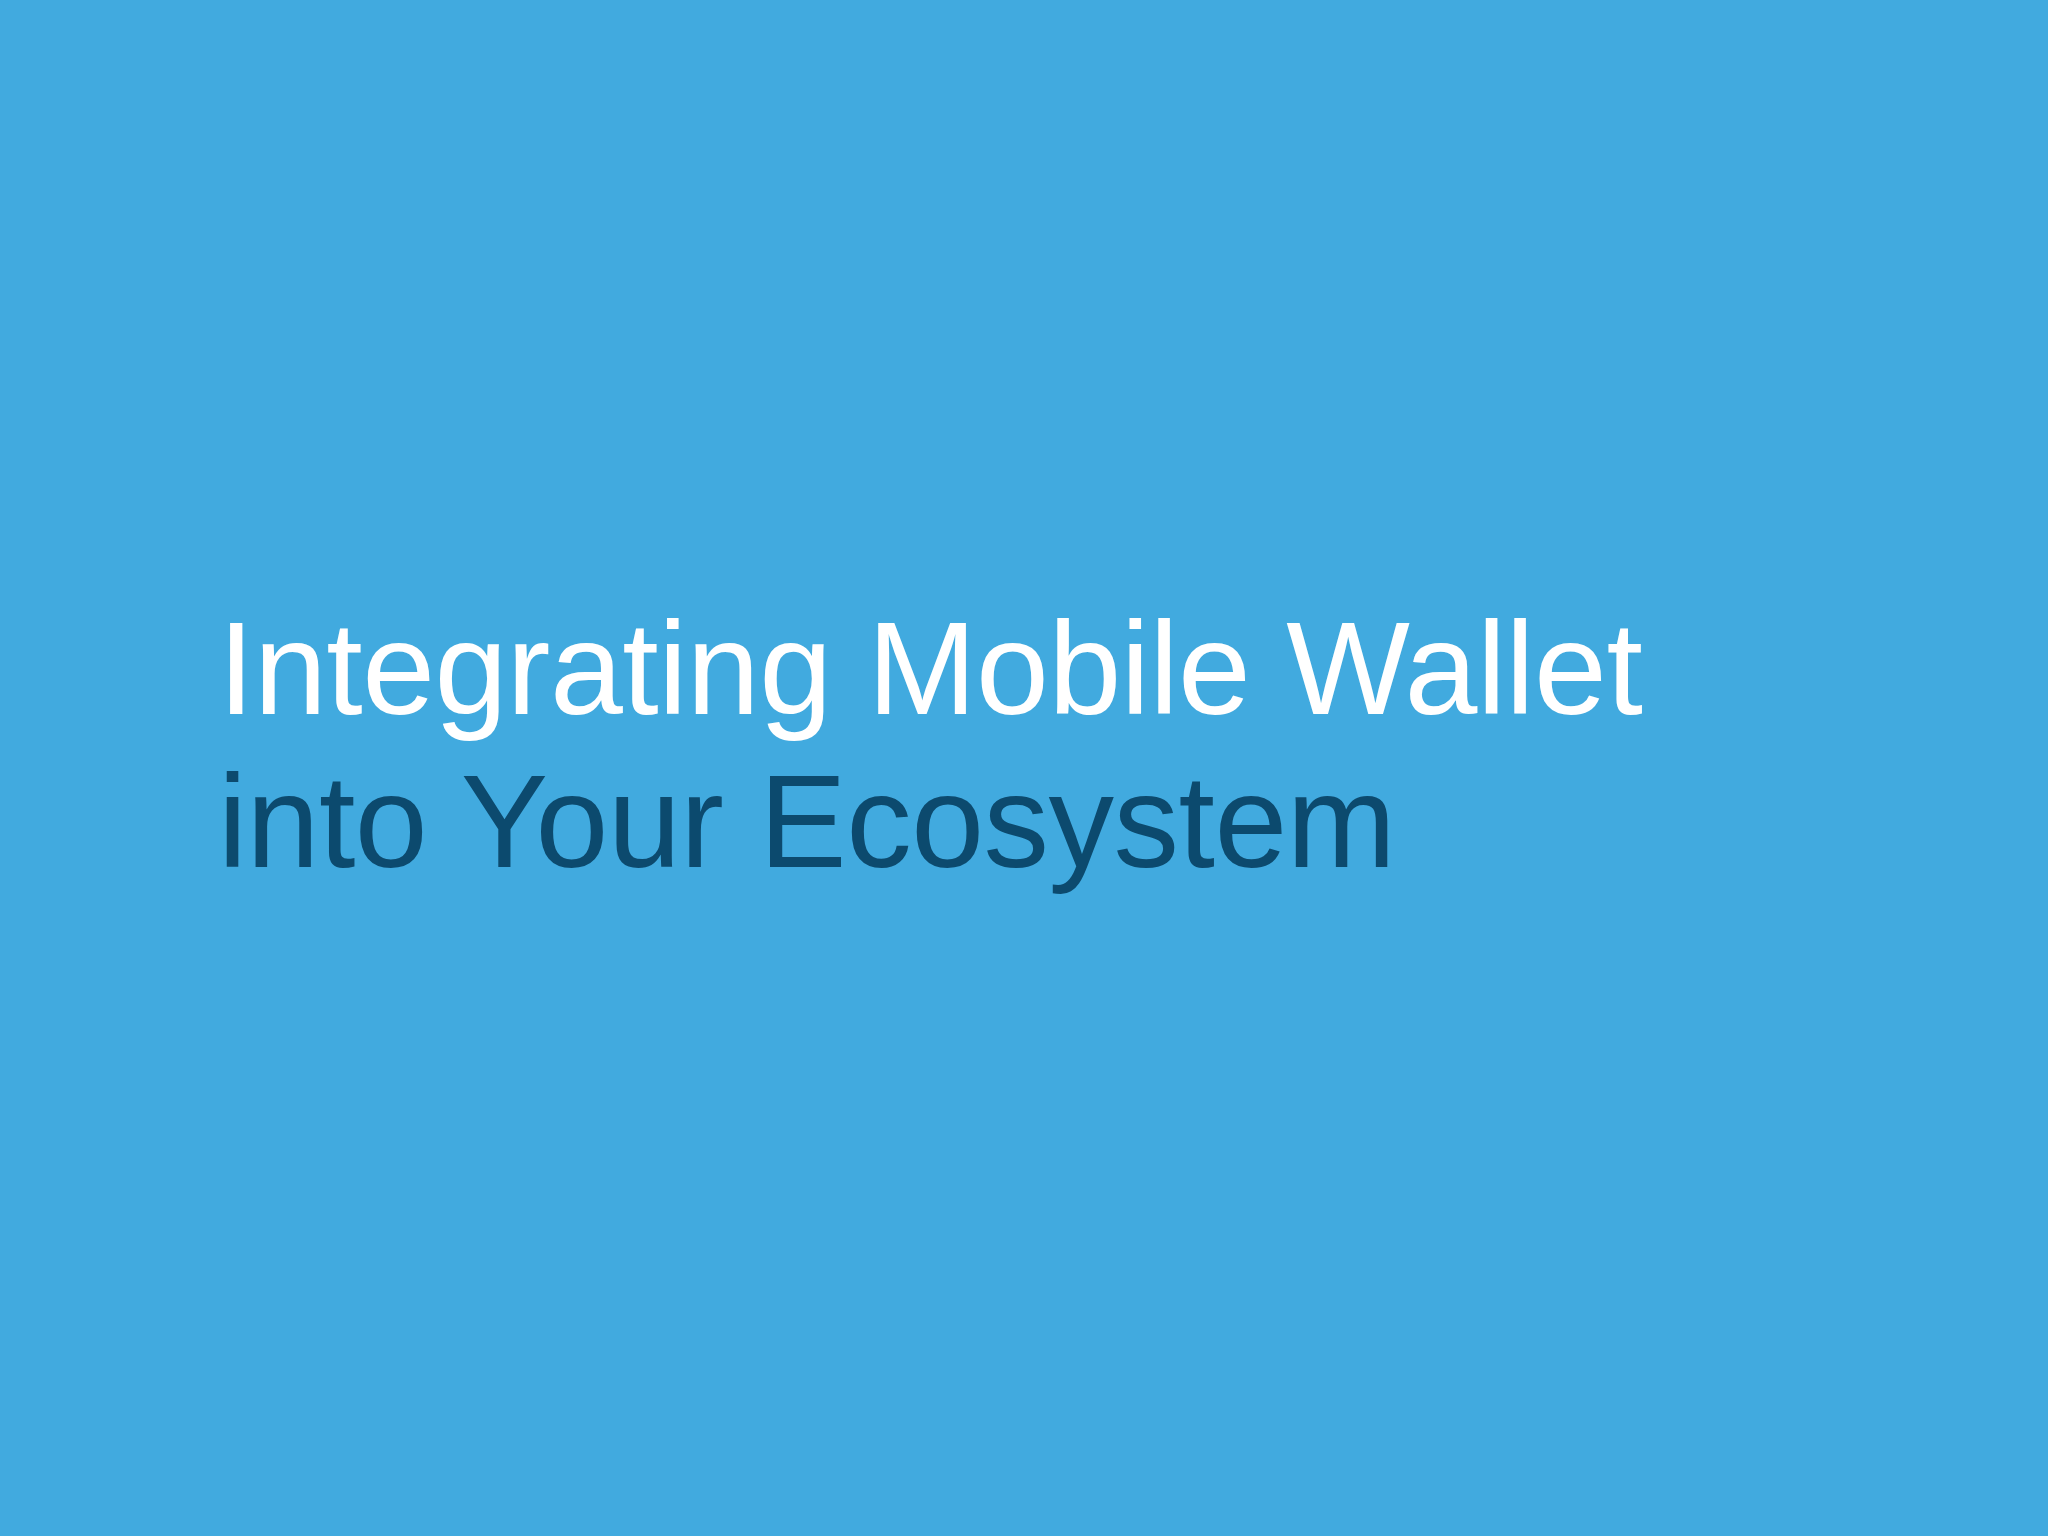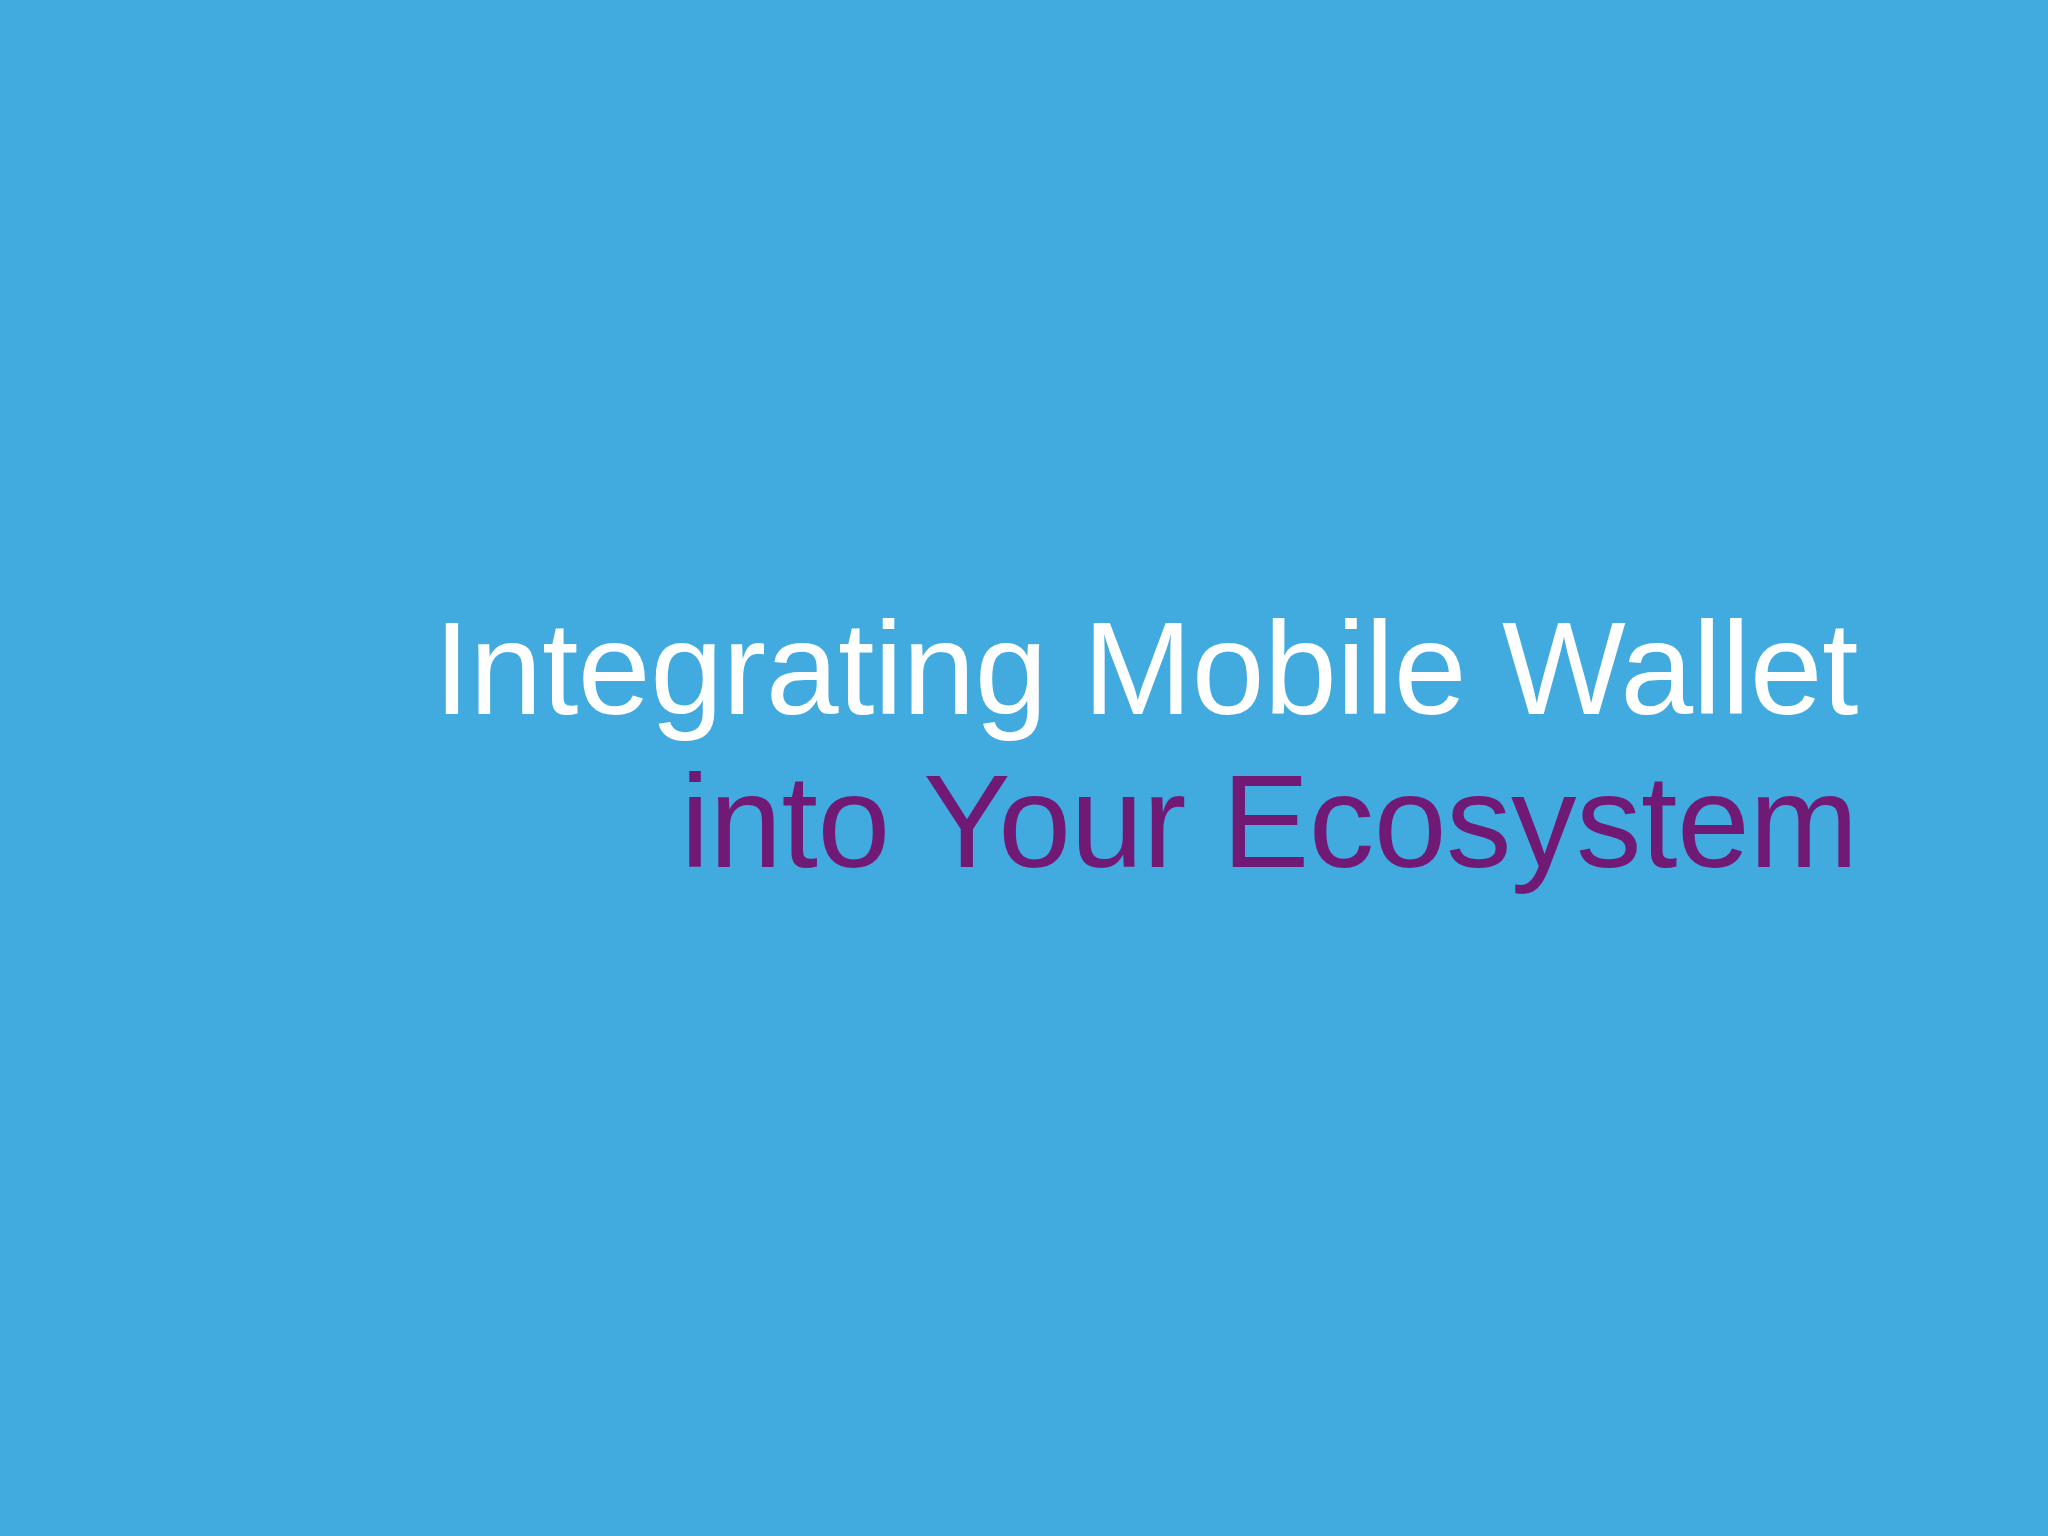--- a/index.html
+++ b/index.html
@@ -36,28 +36,28 @@
 
   .title-line {
     display: block;
     color: #FFFFFF;
     font-family: "Liberation Sans", "DejaVu Sans", sans-serif;
     font-size: 131px;
     font-weight: 300;
     line-height: 153px;
     letter-spacing: -0.5px;
     white-space: nowrap;
-    text-align: right;
+    text-align: left;
   }
 </style>
 </head>
 <body style="background: rgb(65, 170, 223);">
 
 <div id="slide" style="background-color: rgb(65, 170, 223);">
 
   <div id="slide-background" style="background-color: rgb(65, 170, 223);"></div>
 
   <div id="title-block">
     <span class="title-line" style="color: rgb(255, 255, 255);">Integrating Mobile Wallet</span>
-    <span class="title-line" style="color: #701a75;">into Your Ecosystem</span>
+    <span class="title-line" style="color: #0c4a6e;">into Your Ecosystem</span>
   </div>
 
 </div>
 
 </body></html>

